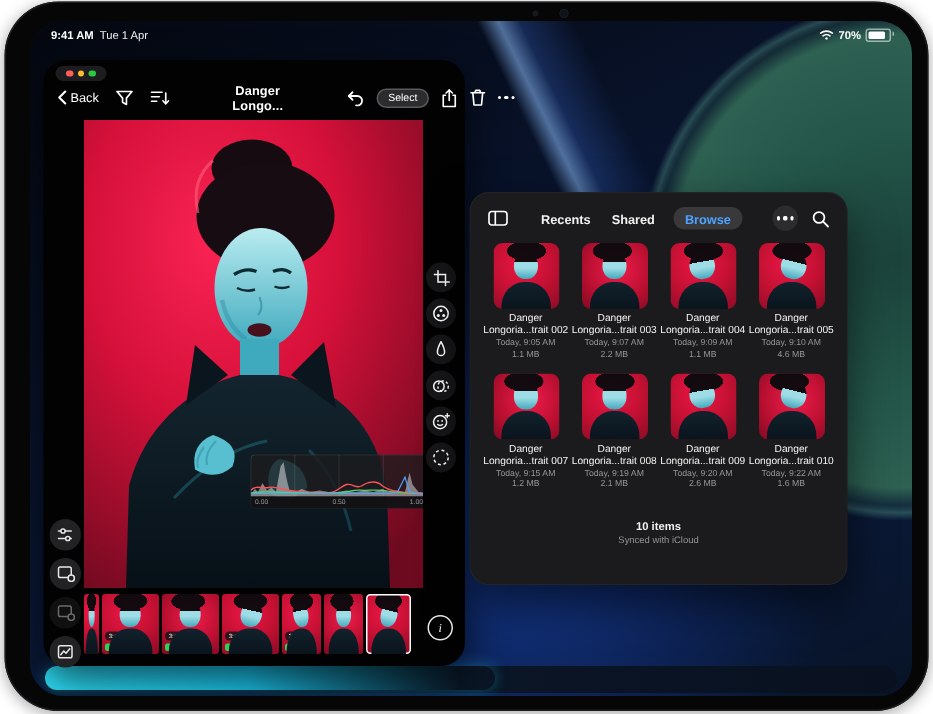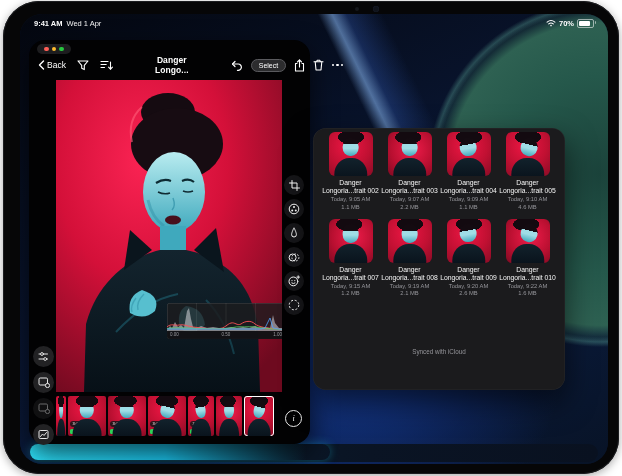--- a/index.html
+++ b/index.html
@@ -113,21 +113,21 @@
   <div class="screen">
 
     <div class="wallpaper"></div>
     <div class="wp-arc"></div>
     <div class="cyan-band-dark"></div>
     <div class="cyan-band"></div>
 
     <div class="statusbar">
       <div class="sb-left">
         <span>9:41 AM</span>
-        <span class="sb-date">Wed 1 Apr</span>
+        <span class="sb-date">Tue 1 Apr</span>
       </div>
       <div class="sb-right">
         <span class="ticon">
           <svg width="10" height="8" viewBox="0 0 10 8" fill="none" stroke="#fff" stroke-width="1.1" stroke-linecap="round">
             <path d="M1.1,3.1 A6.2,6.2 0 0 1 8.9,3.1"></path>
               <path d="M2.7,4.9 A3.7,3.7 0 0 1 7.3,4.9"></path>
             <circle cx="5" cy="6.6" r="0.8" fill="#fff" stroke="none"></circle>
           </svg>
         </span>
         <span>70%</span>
@@ -357,20 +357,46 @@
           </span>
         </div>
         <div class="fthumb mini mv3" style="width:26px"></div>
         <div class="fthumb mini mv2 sel" style="width:30px"></div>
       </div>
 
       <div class="info-btn">i</div>
     </div>
 
     <div class="browser">
+      <div class="br-header">
+        <span class="ticon">
+          <svg width="14" height="11" viewBox="0 0 14 11" fill="none" stroke="#fff" stroke-width="1.1">
+              <rect x="1" y="1" width="12" height="9" rx="2"></rect>
+              <path d="M5.2,1 V10"></path>
+            </svg>
+        </span>
+        <div class="br-tabs">
+          <span class="br-tab">Recents</span>
+          <span class="br-tab">Shared</span>
+          <span class="br-tab active">Browse</span>
+        </div>
+        <span class="hdr-circ">
+          <span class="dots3">
+              <b></b>
+              <b></b>
+              <b></b>
+            </span>
+        </span>
+        <span class="ticon">
+          <svg width="12" height="12" viewBox="0 0 12 12" fill="none" stroke="#fff" stroke-width="1.2" stroke-linecap="round">
+              <circle cx="5" cy="5" r="3.6"></circle>
+              <path d="M7.8,7.8 L11,11"></path>
+            </svg>
+        </span>
+      </div>
 
       <div class="grid">
         <div class="cell">
           <div class="thumb mini"></div>
           <div class="fname"><span>Danger</span><br><span>Longoria...trait 002</span></div>
           <div class="fmeta">Today, 9:05 AM</div>
           <div class="fmeta">1.1 MB</div>
         </div>
         <div class="cell">
           <div class="thumb mini mv3"></div>
@@ -410,18 +436,19 @@
         </div>
         <div class="cell">
           <div class="thumb mini mv2 mv3"></div>
           <div class="fname"><span>Danger</span><br><span>Longoria...trait 010</span></div>
           <div class="fmeta">Today, 9:22 AM</div>
           <div class="fmeta">1.6 MB</div>
         </div>
       </div>
 
       <div class="br-footer">
+        <div class="bf-count">10 items</div>
         <div class="bf-sync">Synced with iCloud</div>
       </div>
     </div>
 
   </div>
 </div>
 
 </body></html>

